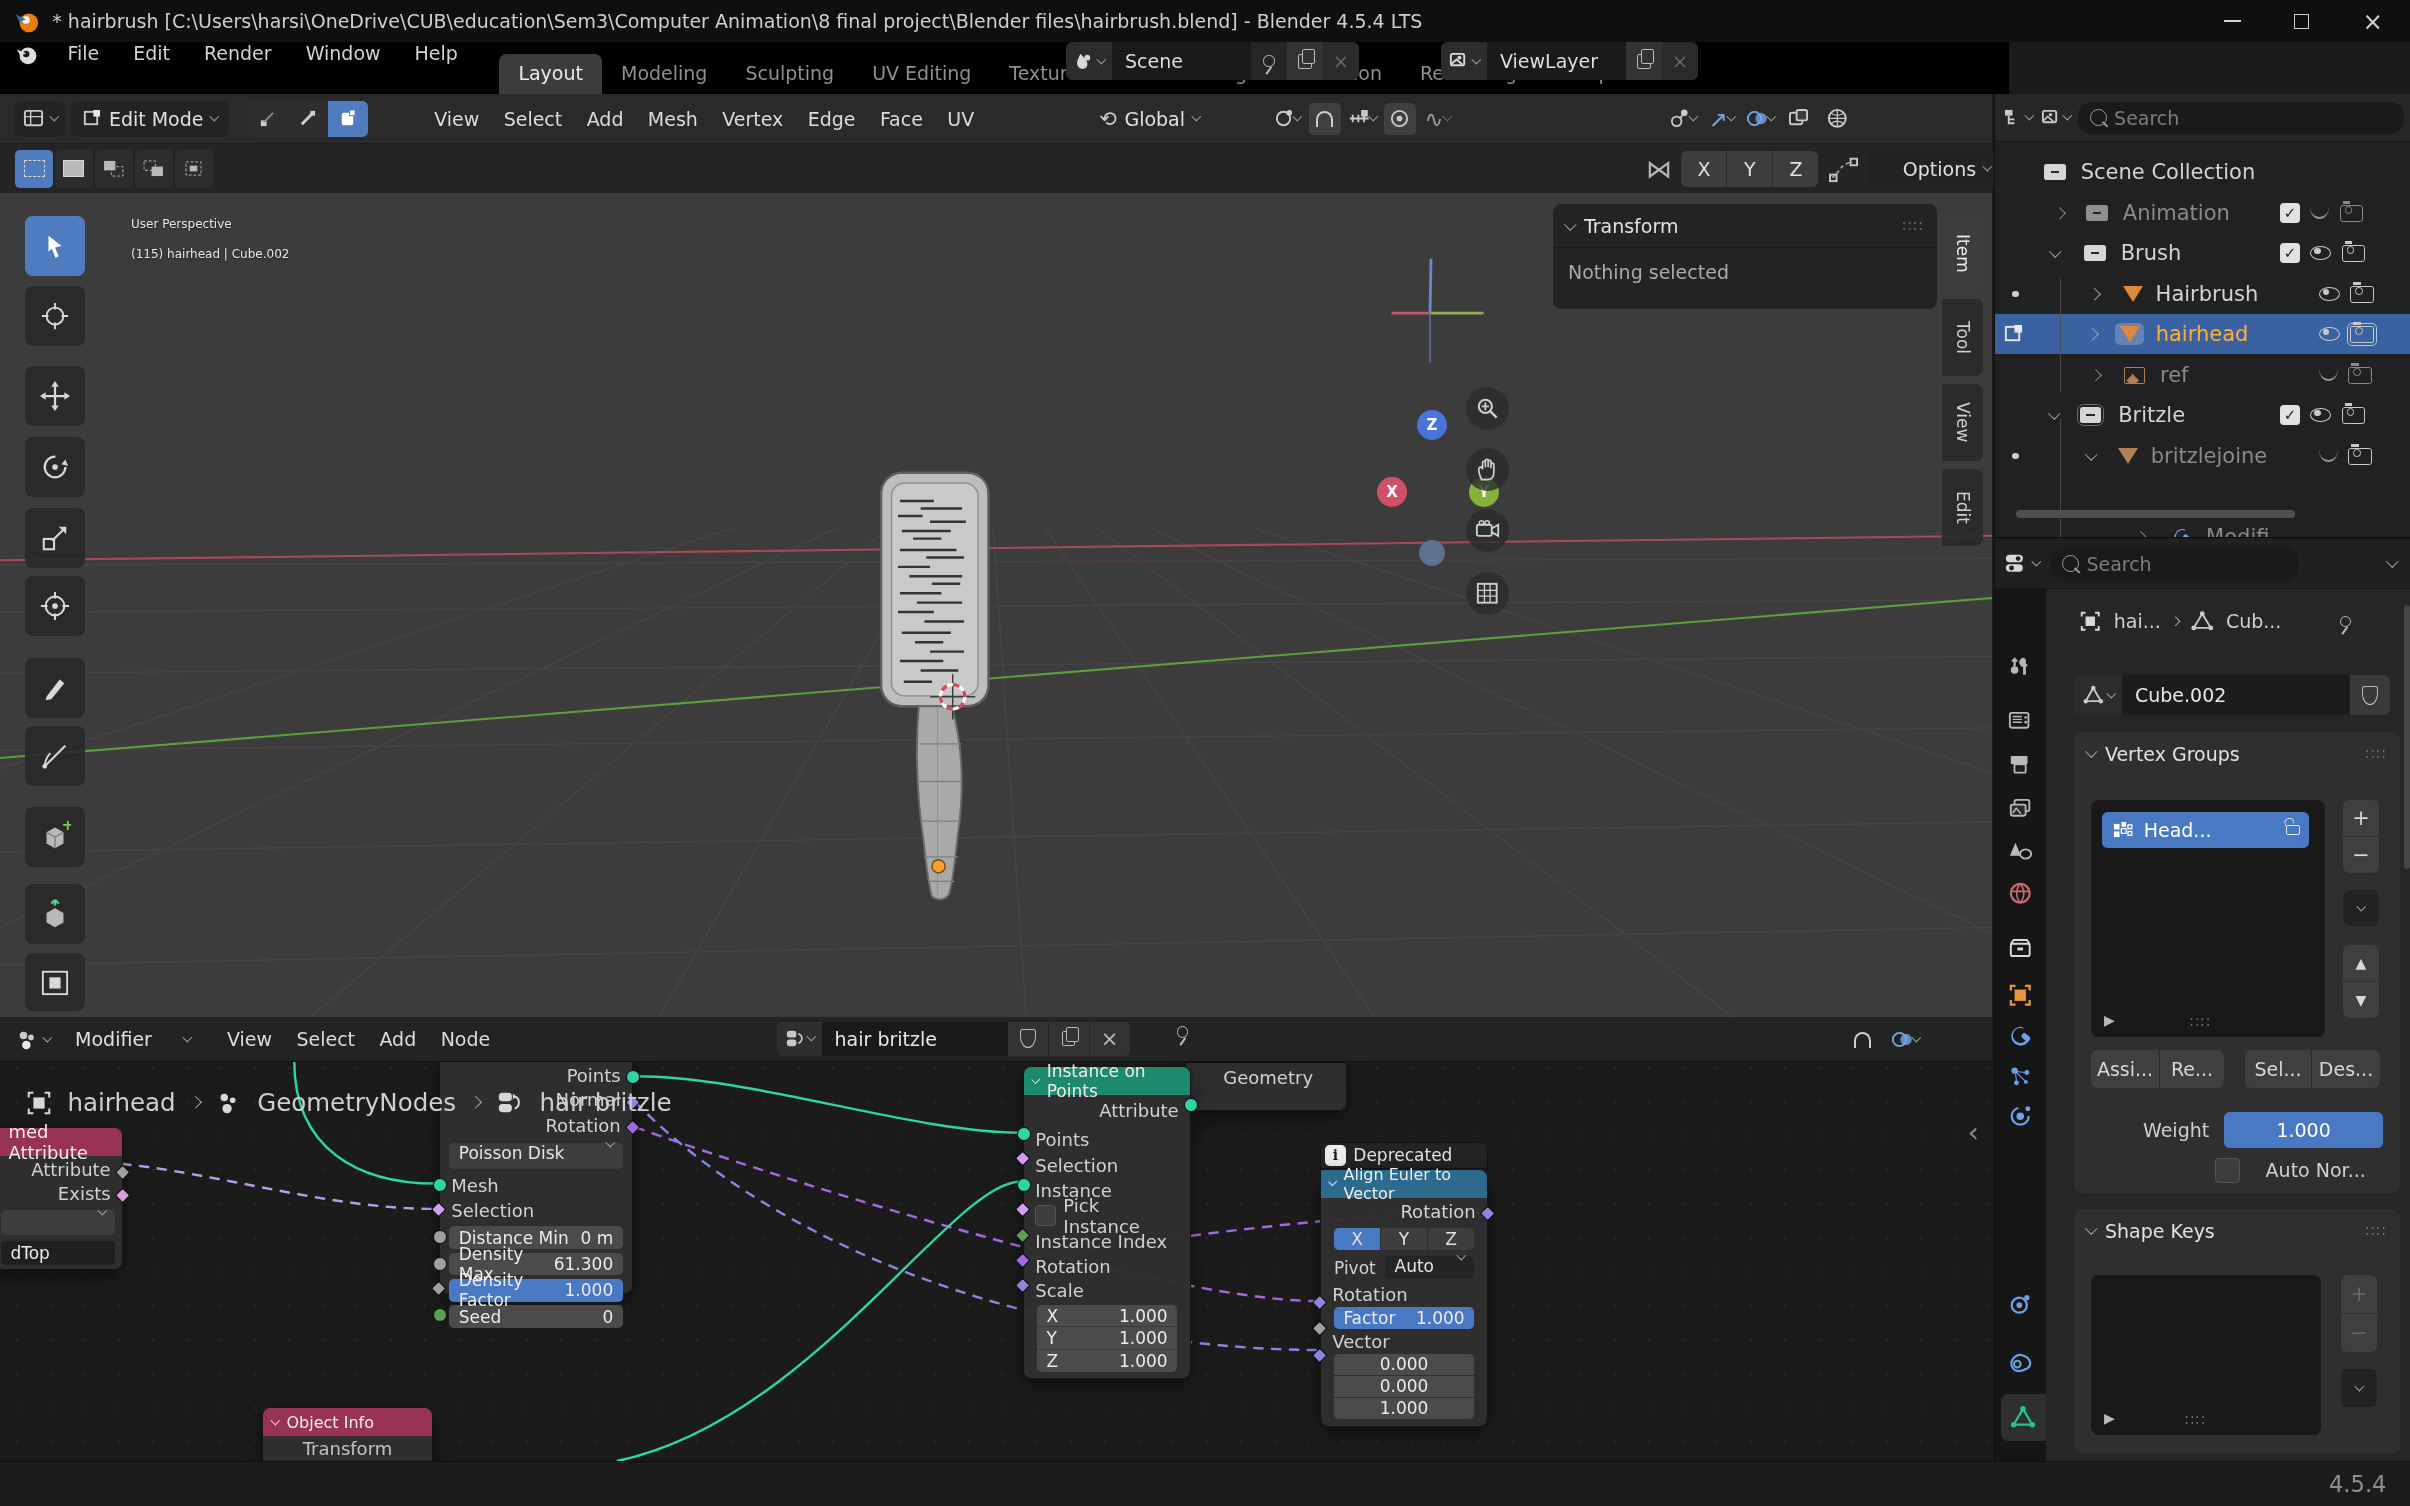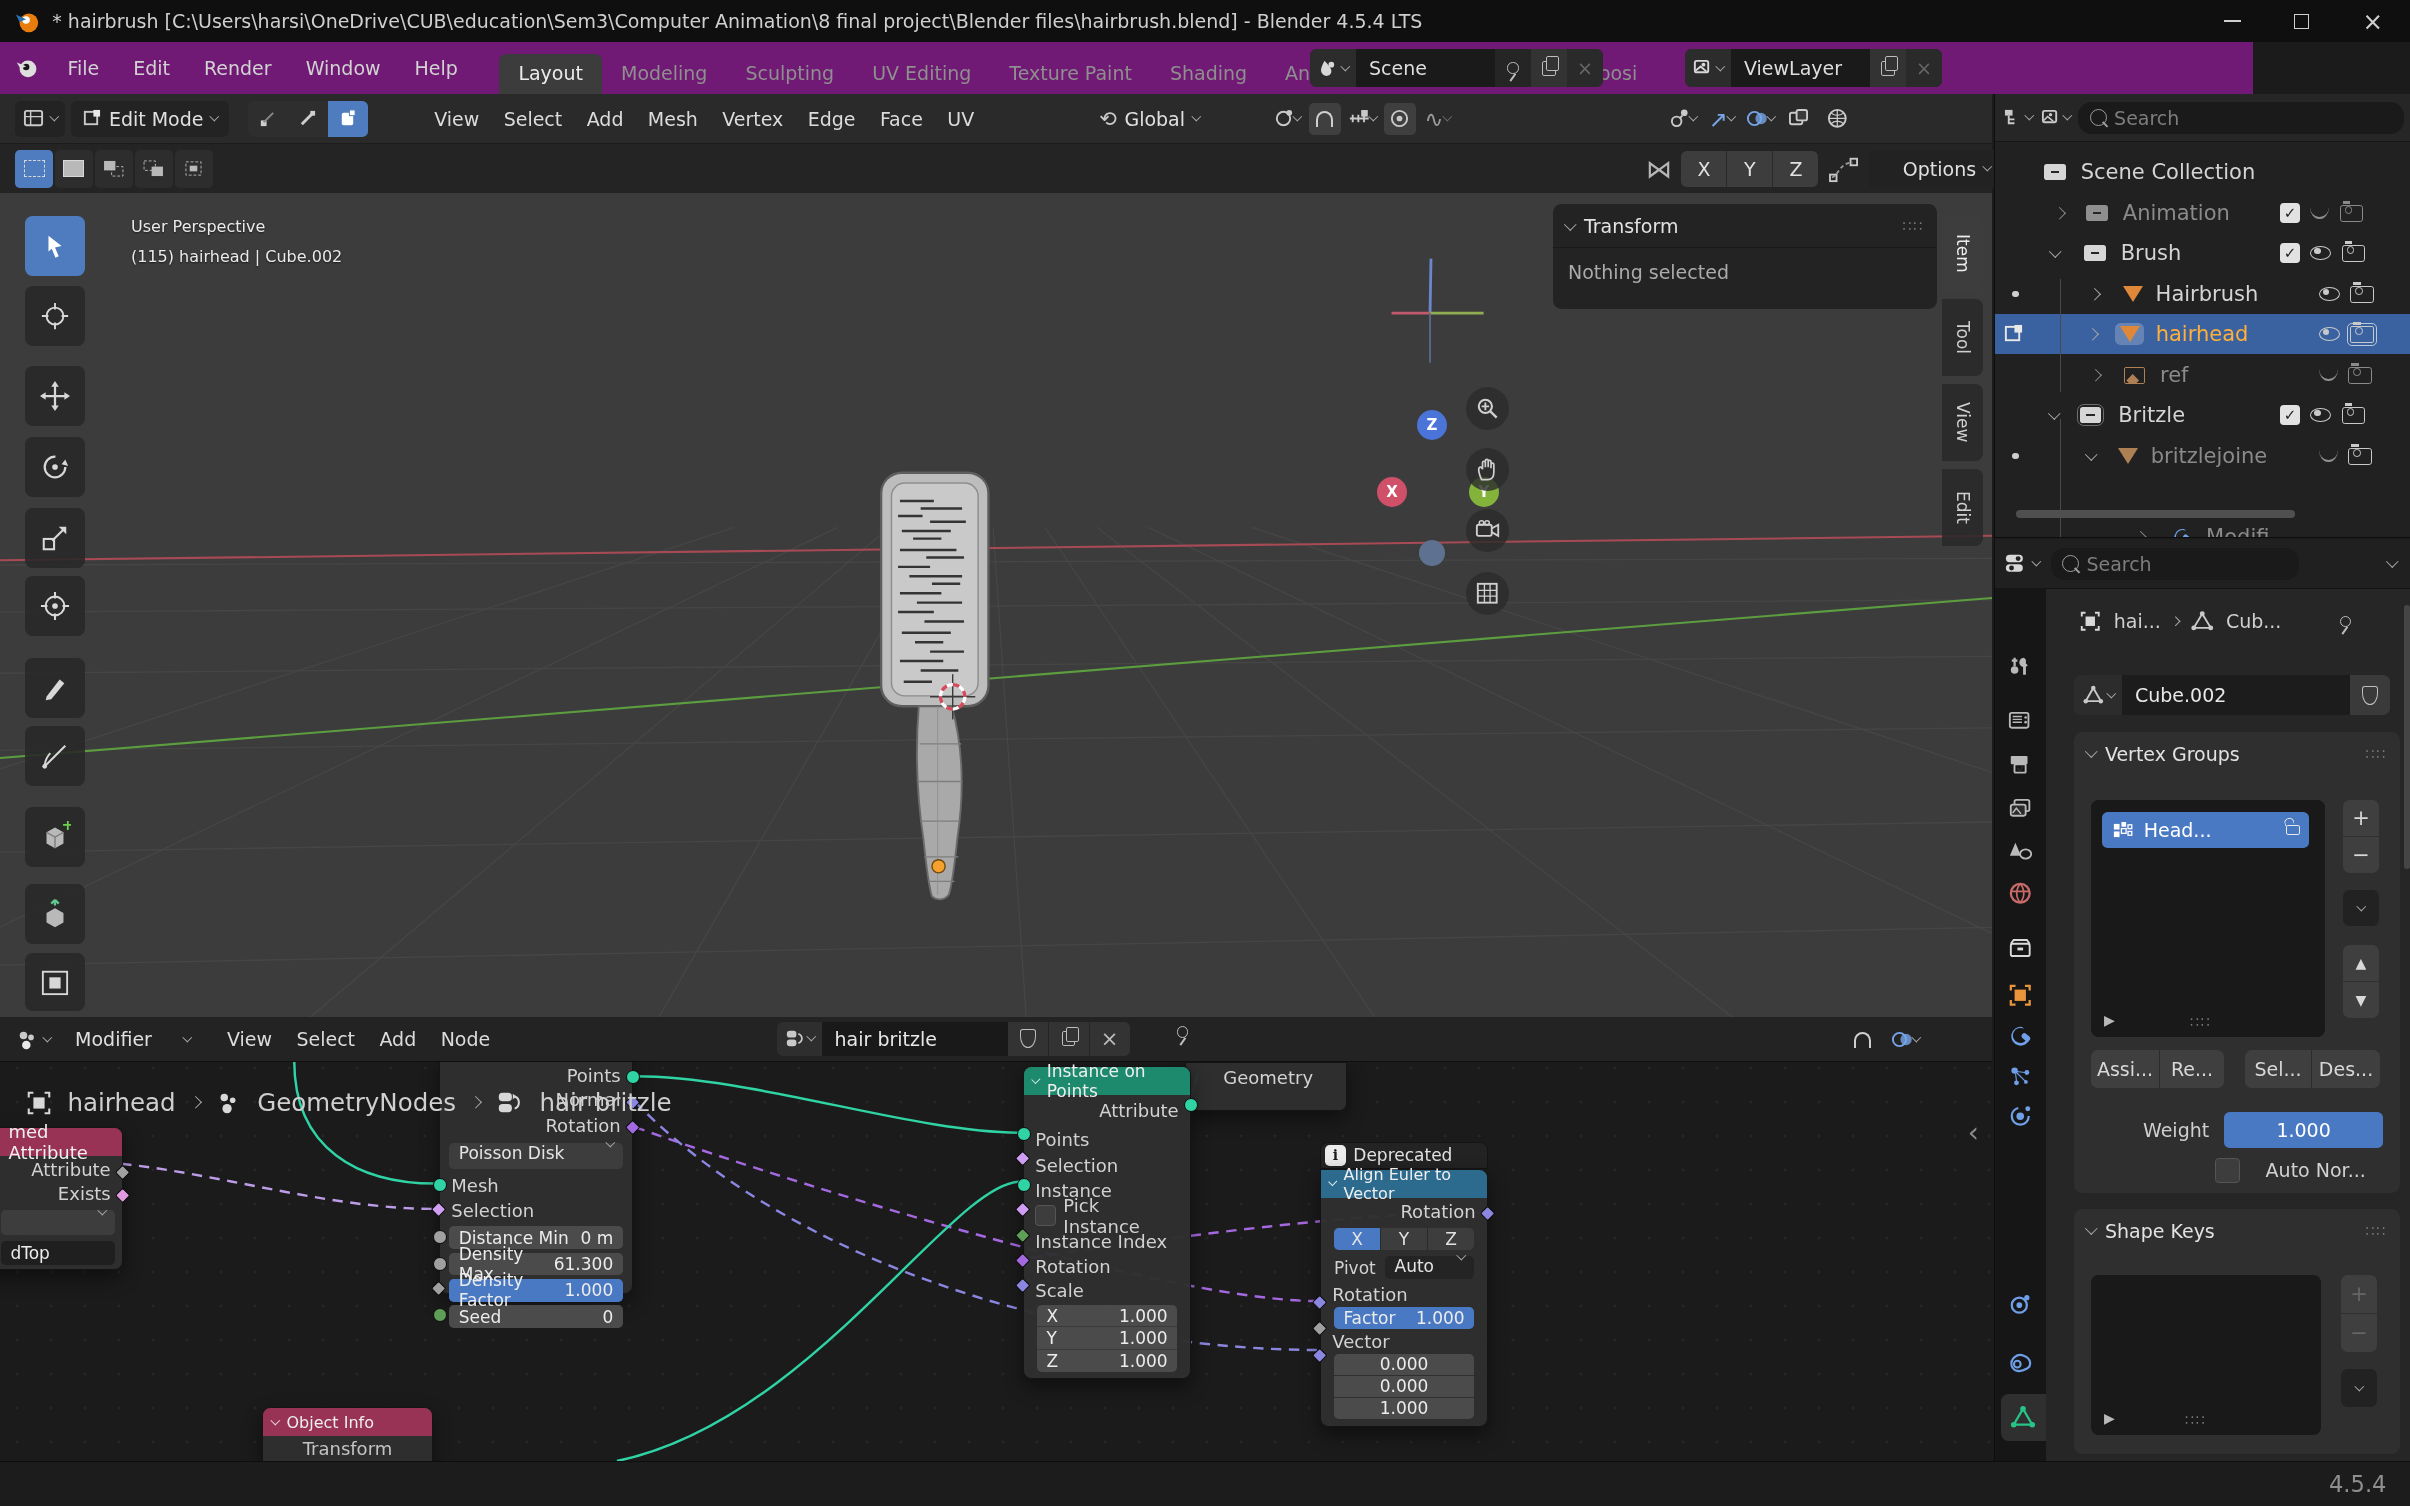--- a/index.html
+++ b/index.html
@@ -6,21 +6,21 @@
 .app{position:relative;width:2411px;height:1507px;background:#1b1b1b;overflow:hidden;
   font-family:"DejaVu Sans","Liberation Sans",sans-serif;color:#d6d6d6;font-size:19px}
 .abs{position:absolute}
 .flex{display:flex;align-items:center}
 .chev{display:inline-block;width:7.5px;height:7.5px;border-right:1.9px solid #a8a8a8;border-bottom:1.9px solid #a8a8a8}
 .chev.d{transform:rotate(45deg);margin-top:-3.8px}
 .chev.r{transform:rotate(-45deg)}
 .chev.sm{width:5.6px;height:5.6px}
 
 .titlebar{left:0;top:0;width:2411px;height:42px;background:#0f0f0f;display:flex;align-items:center;color:#cfcfcf;font-size:19px}
-.menubar{left:0;top:42px;width:2253px;height:52px;background:#701a75;display:flex;align-items:center}
+.menubar{left:0;top:42px;width:2009px;height:52px;background:#000000;display:flex;}
 .menu-item{padding:0 17px;color:#d2d2d2;cursor:default}
 .ws-tab{padding:7.5px 19px;color:#8f8f8f;border-radius:7.5px 7.5px 0 0;margin-top:13px;padding-bottom:11.3px;white-space:nowrap}
 .ws-tab.active{background:#3c3c3c;color:#ececec}
 .idwidget{height:38px;background:#252525;border-radius:6.6px;display:flex;align-items:center;overflow:hidden}
 .idwidget .icell{padding:0 7.5px;display:flex;align-items:center;gap:3.8px;background:#2c2c2c;height:100%}
 .idwidget .txt{padding:0 13px;color:#dedede;background:#1a1a1a;height:100%;display:flex;align-items:center;min-width:113px}
 .idwidget .btn{width:36px;height:100%;background:#333;display:flex;align-items:center;justify-content:center}
 .idwidget .xbtn{color:#666;background:#2a2a2a}
 
 .hdr2{left:0;top:94px;width:1992px;height:49px;background:#2a2a2a;border-bottom:0.9px solid #1c1c1c}
@@ -32,21 +32,21 @@
 .hmenu{padding:0 12.2px;color:#dcdcdc}
 .icobtn{width:32px;height:32px;display:flex;align-items:center;justify-content:center;border-radius:4.7px;color:#c9c9c9}
 .icobtn.lit{background:#3f3f3f}
 .icobtn.blue{color:#77a5e8}
 .selmode{width:38px;height:38px;border-radius:4.7px;background:#2d2d2d;display:flex;align-items:center;justify-content:center;margin-right:1.9px}
 .selmode.active{background:#4f7bbf}
 .dashsq{width:19px;height:15px;border:1.9px dashed #d8d8d8}
 .xyzbtn{width:45px;height:36px;background:#3d3d3d;display:flex;align-items:center;justify-content:center;color:#e2e2e2;border-right:0.9px solid #2a2a2a}
 
 .viewport{left:0;top:193px;width:1992px;height:824px;background:#3c3c3c;overflow:hidden}
-.vtext1{color:#eaeaea;font-size:16px;text-shadow:0 0.9px 1.9px rgba(0,0,0,.6)}
+.vtext1{color:#eaeaea;font-size:12px;text-shadow:0 0.9px 1.9px rgba(0,0,0,.6)}
 .toolbtn{left:24.5px;width:60px;height:60px;background:rgba(40,40,40,.88);border-radius:7.5px;display:flex;align-items:center;justify-content:center}
 .toolbtn.active{background:#4f7bbf}
 .navball{border-radius:50%;display:flex;align-items:center;justify-content:center;font-size:15px;font-weight:bold;color:#fff}
 .viewcirc{width:43px;height:43px;border-radius:50%;background:rgba(42,42,42,.8);display:flex;align-items:center;justify-content:center}
 .npanel{background:rgba(33,33,33,.93);border-radius:8.5px}
 .vtab{width:41px;height:77px;background:rgba(40,40,40,.85);border-radius:0 7.5px 7.5px 0;display:flex;align-items:center;justify-content:center;color:#cfcfcf;font-size:17px}
 .vtab span{writing-mode:vertical-rl}
 .vtab.active{background:#3d3d3d;color:#ececec}
 
 .outliner{left:1994px;top:94px;width:416px;height:443px;background:#212121;border-left:1.9px solid #0e0e0e;border-bottom:1.9px solid #0e0e0e;overflow:hidden}

